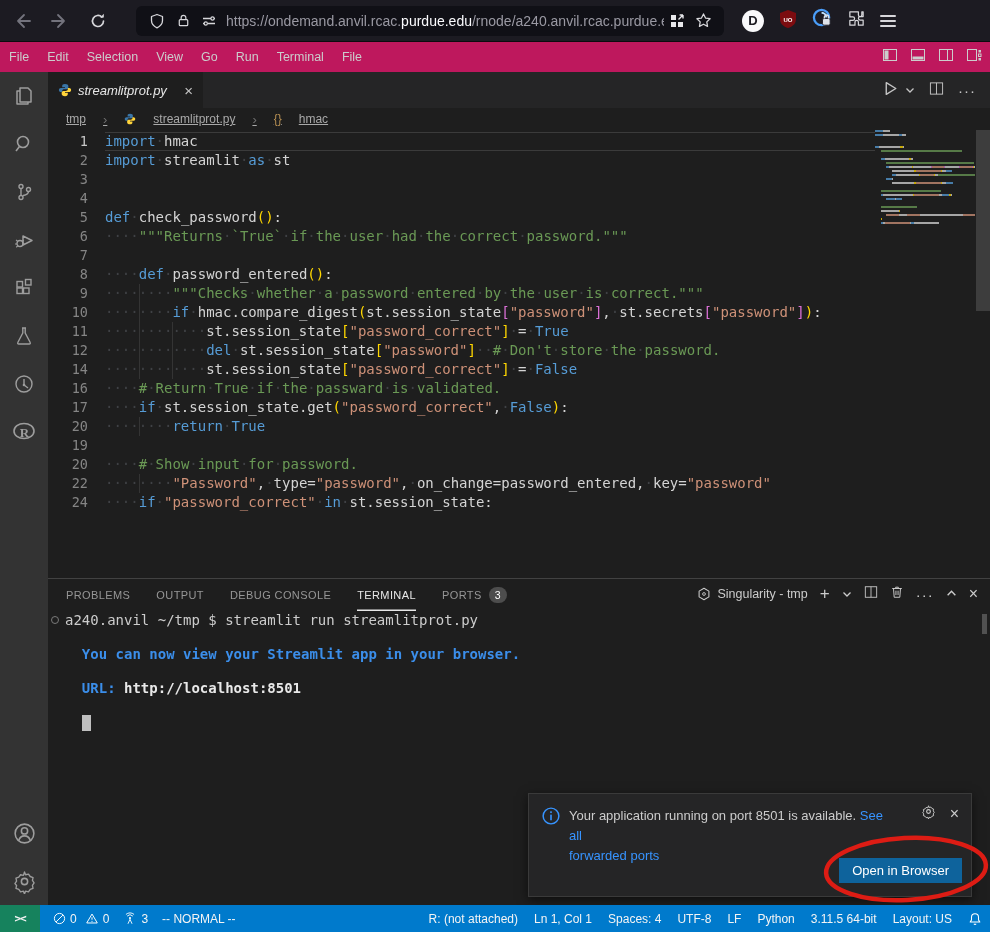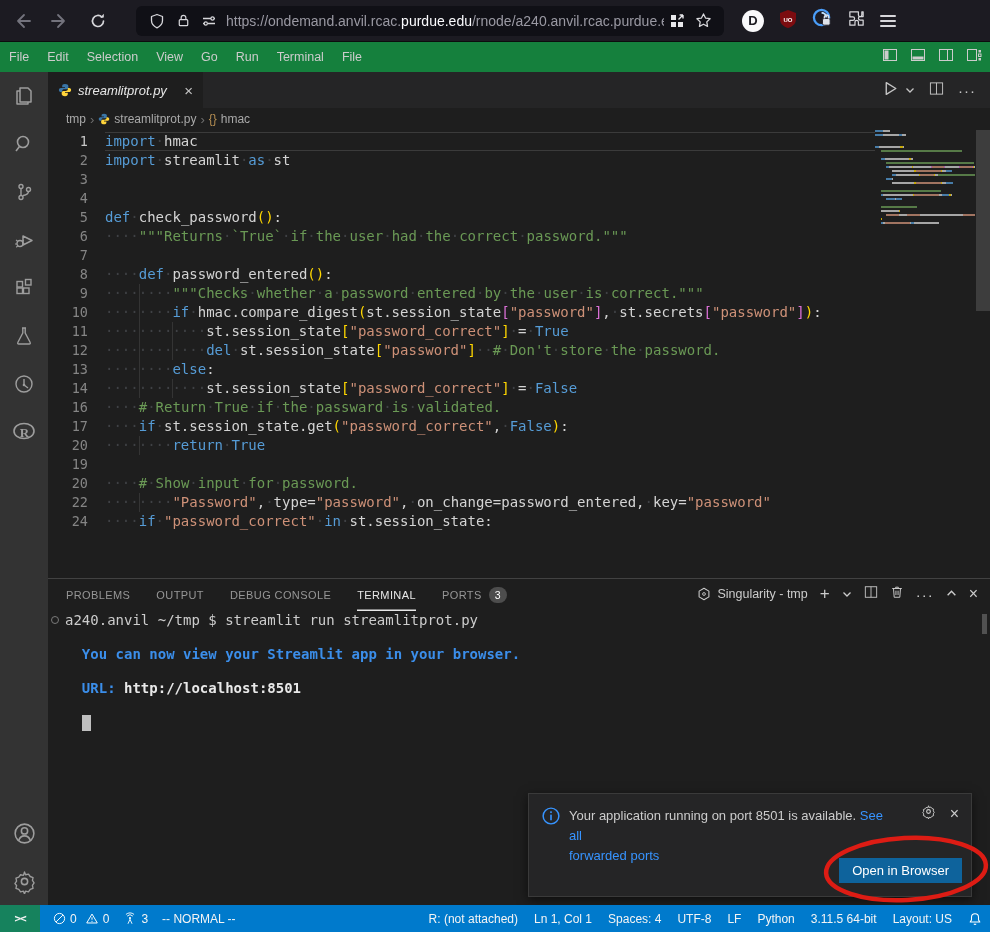--- a/index.html
+++ b/index.html
@@ -13,41 +13,41 @@
   .navbtn svg{display:block;}
   #urlbar{margin-left:22px;width:588px;height:30px;background:#101016;border-radius:6px;display:flex;align-items:center;padding:0 8px;box-sizing:border-box;}
   .uicon{display:flex;align-items:center;justify-content:center;width:26px;height:26px;flex:0 0 auto;}
   #urltext{font-size:14px;color:#9a99a3;white-space:nowrap;overflow:hidden;flex:1 1 auto;margin-left:4px;}
   #urltext .dom{color:#fbfbfe;}
   #brright{display:flex;align-items:center;margin-left:18px;gap:14px;}
   .avatar{width:22px;height:22px;border-radius:50%;background:#f9f9fb;color:#1c1b22;font-weight:bold;font-size:13px;display:flex;align-items:center;justify-content:center;}
   .hamb div{width:16px;height:2px;background:#d7d7db;margin:3px 0;border-radius:1px;}
 
   
-  #menubar{left:0;top:42px;width:990px;height:30px;background:#15803d;display:flex;align-items:center;color:#cccccc;font-size:12.5px;}
+  #menubar{left:0;top:42px;width:990px;height:30px;background:#be185d;display:flex;align-items:center;color:#cccccc;font-size:12.5px;}
   #menu-items{display:flex;}
   .menu-item{padding:0 9px;line-height:30px;cursor:default;}
   #wintitle{position:absolute;left:50%;top:42px;transform:translateX(-50%);line-height:30px;color:#bdbdbd;font-size:12px;white-space:nowrap;}
   #menu-right{position:absolute;right:8px;top:42px;height:30px;display:flex;align-items:center;gap:12px;}
 
   
   #activitybar{left:0;top:72px;width:48px;height:833px;background:#333333;display:flex;flex-direction:column;align-items:center;}
   .act{width:48px;height:48px;display:flex;align-items:center;justify-content:center;color:#9d9d9d;}
   .act svg{display:block;}
   #act-spacer{flex:1;}
 
   
   #tabbar{left:48px;top:72px;width:942px;height:36px;background:#252526;display:flex;}
   #tab{width:155px;height:36px;background:#1e1e1e;display:flex;align-items:center;padding:0 10px;box-sizing:border-box;gap:6px;}
   #tab .tlabel{font-style:italic;font-size:13px;color:#e7e7e7;flex:1;white-space:nowrap;}
   #tab .tclose{color:#c5c5c5;font-size:15px;line-height:1;}
   #tab-actions{position:absolute;right:14px;top:72px;height:36px;display:flex;align-items:center;gap:14px;color:#c5c5c5;}
 
   
-  #breadcrumb{left:48px;top:108px;width:942px;height:22px;background:#1e1e1e;display:flex;align-items:center;font-size:12px;color:#a9a9a9;padding-left:18px;box-sizing:border-box;gap:4px;}
+  #breadcrumb{left:48px;top:108px;width:942px;height:22px;background:#1e1e1e;display:flex;align-items:center;font-size:12px;color:#a9a9a9;padding-left:18px;box-sizing:border-box;gap:17px;text-decoration:underline;}
   #breadcrumb .sep{color:#6e6e6e;font-size:13px;}
 
   
   #editor{left:48px;top:130px;width:942px;height:448px;background:#1e1e1e;overflow:hidden;}
   #code-lines{position:absolute;left:0;top:2px;width:942px;font-family:"DejaVu Sans Mono",monospace;font-size:14px;}
   .cl{display:flex;height:19px;line-height:19px;white-space:pre;}
   .cl .num{width:40px;text-align:right;color:#858585;flex:0 0 auto;font-size:13.5px;}
   .cl .cc{margin-left:17px;position:relative;flex:1;}
   .cl.cur .cc{box-shadow:inset 0 1px 0 #3b3b3b,inset 0 -1px 0 #3b3b3b;margin-right:115px;}
   .cl.cur .num{color:#c6c6c6;}
@@ -323,21 +323,20 @@
         <div class="cl"><span class="num">3</span><span class="cc"></span></div>
         <div class="cl"><span class="num">4</span><span class="cc"></span></div>
         <div class="cl"><span class="num">5</span><span class="cc"><span class="kw">def</span><span class="pl"><span class="wsd">·</span>check_password</span><span class="b1">()</span><span class="pl">:</span></span></div>
         <div class="cl"><span class="num">6</span><span class="cc"><span class="wsd">····</span><span class="cm">"""Returns<span class="wsd">·</span>`True`<span class="wsd">·</span>if<span class="wsd">·</span>the<span class="wsd">·</span>user<span class="wsd">·</span>had<span class="wsd">·</span>the<span class="wsd">·</span>correct<span class="wsd">·</span>password."""</span></span></div>
         <div class="cl"><span class="num">7</span><span class="cc"></span></div>
         <div class="cl"><span class="num">8</span><span class="cc"><span class="wsd">····</span><span class="kw">def</span><span class="pl"><span class="wsd">·</span>password_entered</span><span class="b1">()</span><span class="pl">:</span></span></div>
         <div class="cl"><span class="num">9</span><span class="cc"><div class="guide" style="left:33.7px"></div><span class="wsd">········</span><span class="cm">"""Checks<span class="wsd">·</span>whether<span class="wsd">·</span>a<span class="wsd">·</span>password<span class="wsd">·</span>entered<span class="wsd">·</span>by<span class="wsd">·</span>the<span class="wsd">·</span>user<span class="wsd">·</span>is<span class="wsd">·</span>correct."""</span></span></div>
         <div class="cl"><span class="num">10</span><span class="cc"><div class="guide" style="left:33.7px"></div><span class="wsd">········</span><span class="kw">if</span><span class="pl"><span class="wsd">·</span>hmac.compare_digest</span><span class="b1">(</span><span class="pl">st.session_state</span><span class="b2">[</span><span class="st">"password"</span><span class="b2">]</span><span class="pl">,<span class="wsd">·</span>st.secrets</span><span class="b2">[</span><span class="st">"password"</span><span class="b2">]</span><span class="b1">)</span><span class="pl">:</span></span></div>
         <div class="cl"><span class="num">11</span><span class="cc"><div class="guide" style="left:33.7px"></div><div class="guide" style="left:67.4px"></div><span class="wsd">············</span><span class="pl">st.session_state</span><span class="b1">[</span><span class="st">"password_correct"</span><span class="b1">]</span><span class="pl"><span class="wsd">·</span>=<span class="wsd">·</span></span><span class="kw">True</span></span></div>
         <div class="cl"><span class="num">12</span><span class="cc"><div class="guide" style="left:33.7px"></div><div class="guide" style="left:67.4px"></div><span class="wsd">············</span><span class="kw">del</span><span class="pl"><span class="wsd">·</span>st.session_state</span><span class="b1">[</span><span class="st">"password"</span><span class="b1">]</span><span class="pl"><span class="wsd">·</span><span class="wsd">·</span></span><span class="cm">#<span class="wsd">·</span>Don't<span class="wsd">·</span>store<span class="wsd">·</span>the<span class="wsd">·</span>password.</span></span></div>
-        <div class="cl"><span class="num">13</span><span class="cc"><div class="guide" style="left:33.7px"></div><span class="wsd">········</span><span class="kw">else</span><span class="pl">:</span></span></div>
         <div class="cl"><span class="num">14</span><span class="cc"><div class="guide" style="left:33.7px"></div><div class="guide" style="left:67.4px"></div><span class="wsd">············</span><span class="pl">st.session_state</span><span class="b1">[</span><span class="st">"password_correct"</span><span class="b1">]</span><span class="pl"><span class="wsd">·</span>=<span class="wsd">·</span></span><span class="kw">False</span></span></div>
         <div class="cl"><span class="num">16</span><span class="cc"><span class="wsd">····</span><span class="cm">#<span class="wsd">·</span>Return<span class="wsd">·</span>True<span class="wsd">·</span>if<span class="wsd">·</span>the<span class="wsd">·</span>passward<span class="wsd">·</span>is<span class="wsd">·</span>validated.</span></span></div>
         <div class="cl"><span class="num">17</span><span class="cc"><span class="wsd">····</span><span class="kw">if</span><span class="pl"><span class="wsd">·</span>st.session_state.get</span><span class="b1">(</span><span class="st">"password_correct"</span><span class="pl">,<span class="wsd">·</span></span><span class="kw">False</span><span class="b1">)</span><span class="pl">:</span></span></div>
         <div class="cl"><span class="num">20</span><span class="cc"><div class="guide" style="left:33.7px"></div><span class="wsd">········</span><span class="kw">return</span><span class="pl"><span class="wsd">·</span></span><span class="kw">True</span></span></div>
         <div class="cl"><span class="num">19</span><span class="cc"></span></div>
         <div class="cl"><span class="num">20</span><span class="cc"><span class="wsd">····</span><span class="cm">#<span class="wsd">·</span>Show<span class="wsd">·</span>input<span class="wsd">·</span>for<span class="wsd">·</span>password.</span></span></div>
         <div class="cl"><span class="num">22</span><span class="cc"><div class="guide" style="left:33.7px"></div><span class="wsd">········</span><span class="st">"Password"</span><span class="pl">,<span class="wsd">·</span>type=</span><span class="st">"password"</span><span class="pl">,<span class="wsd">·</span>on_change=password_entered,<span class="wsd">·</span>key=</span><span class="st">"password"</span></span></div>
         <div class="cl"><span class="num">24</span><span class="cc"><span class="wsd">····</span><span class="kw">if</span><span class="pl"><span class="wsd">·</span></span><span class="st">"password_correct"</span><span class="pl"><span class="wsd">·</span></span><span class="kw">in</span><span class="pl"><span class="wsd">·</span>st.session_state:</span></span></div>
       </div>
     <div id="minimap">

